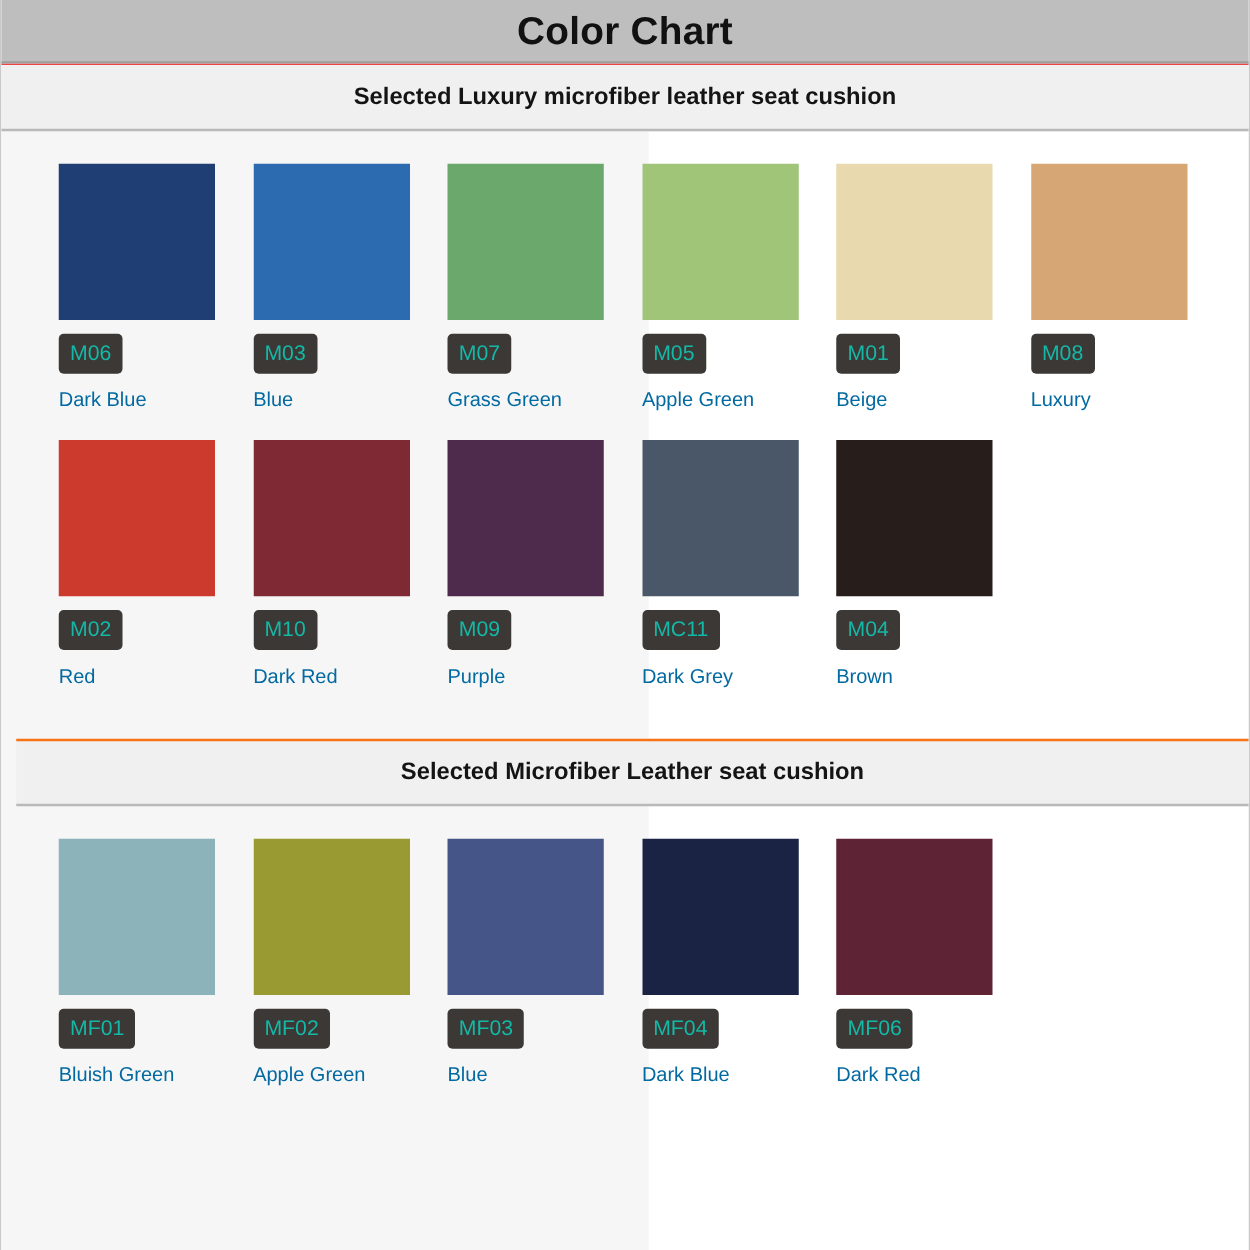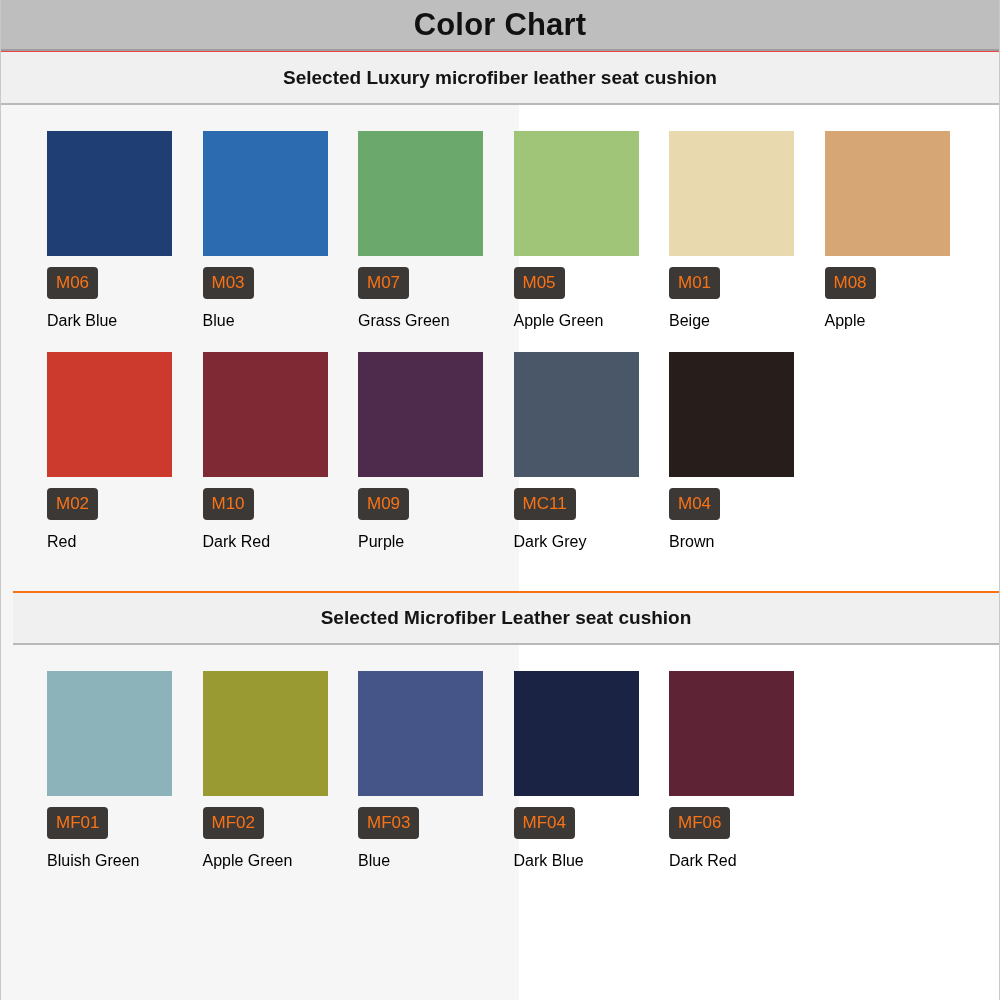--- a/index.html
+++ b/index.html
@@ -95,31 +95,31 @@
   }
   .swatch {
     width: 125px;
     height: 125px;
     display: block;
   }
   .code-badge {
     margin-top: 11px;
     display: inline-block;
     background: #3b3836;
-    color: #f97316;
+    color: #14b8a6;
     font-size: 17px;
     line-height: 1;
     padding: 7px 9px 8px 9px;
     border-radius: 4px;
     white-space: nowrap;
   }
   .color-name {
     margin-top: 13px;
     font-size: 16px;
-    color: #000000;
+    color: #0369a1;
     white-space: nowrap;
   }
 
   .spacer-sm { height: 10px; }
 </style>
 </head>
 <body>
 
 <div class="page">
   <div class="tone-split"></div>
@@ -158,21 +158,21 @@
           <span class="color-name">Apple Green</span>
         </div>
         <div class="cell">
           <span class="swatch" style="background:#E8D9AF;"></span>
           <span class="code-badge">M01</span>
           <span class="color-name">Beige</span>
         </div>
         <div class="cell">
           <span class="swatch" style="background:#D6A674;"></span>
           <span class="code-badge">M08</span>
-          <span class="color-name">Apple</span>
+          <span class="color-name">Luxury</span>
         </div>
       </div>
 
       <div class="row">
         <div class="cell">
           <span class="swatch" style="background:#CC3A2E;"></span>
           <span class="code-badge">M02</span>
           <span class="color-name">Red</span>
         </div>
         <div class="cell">

